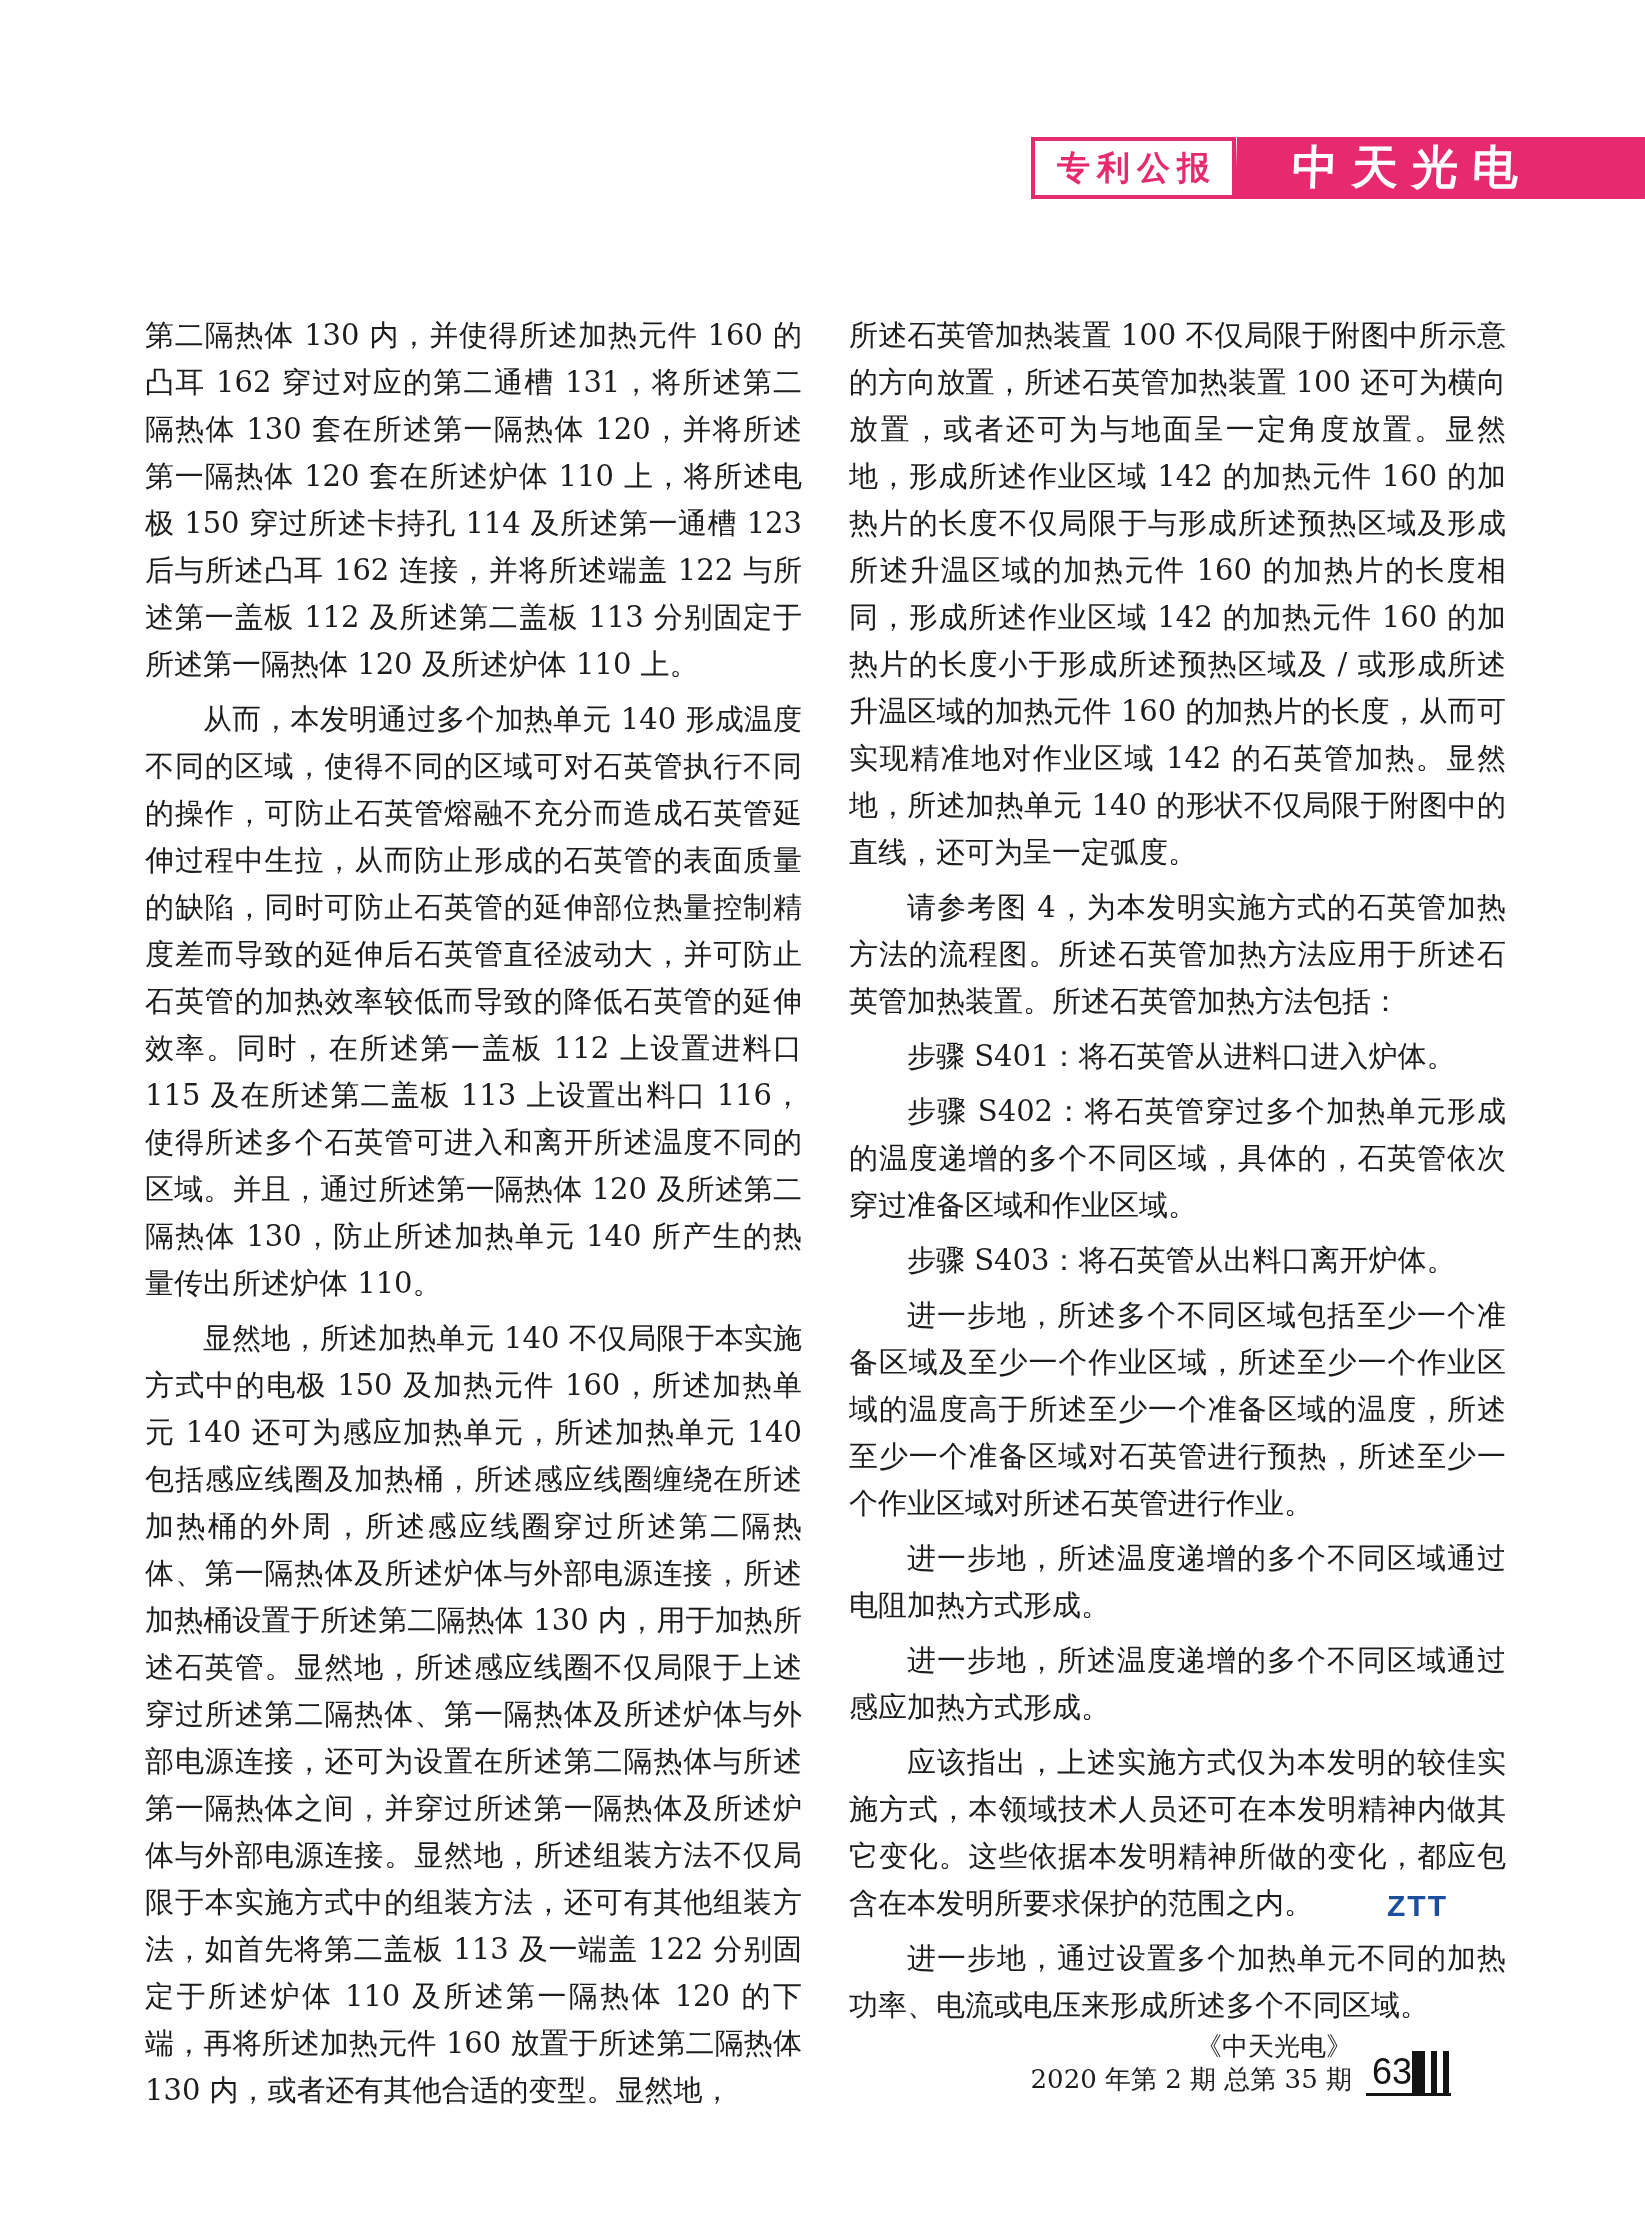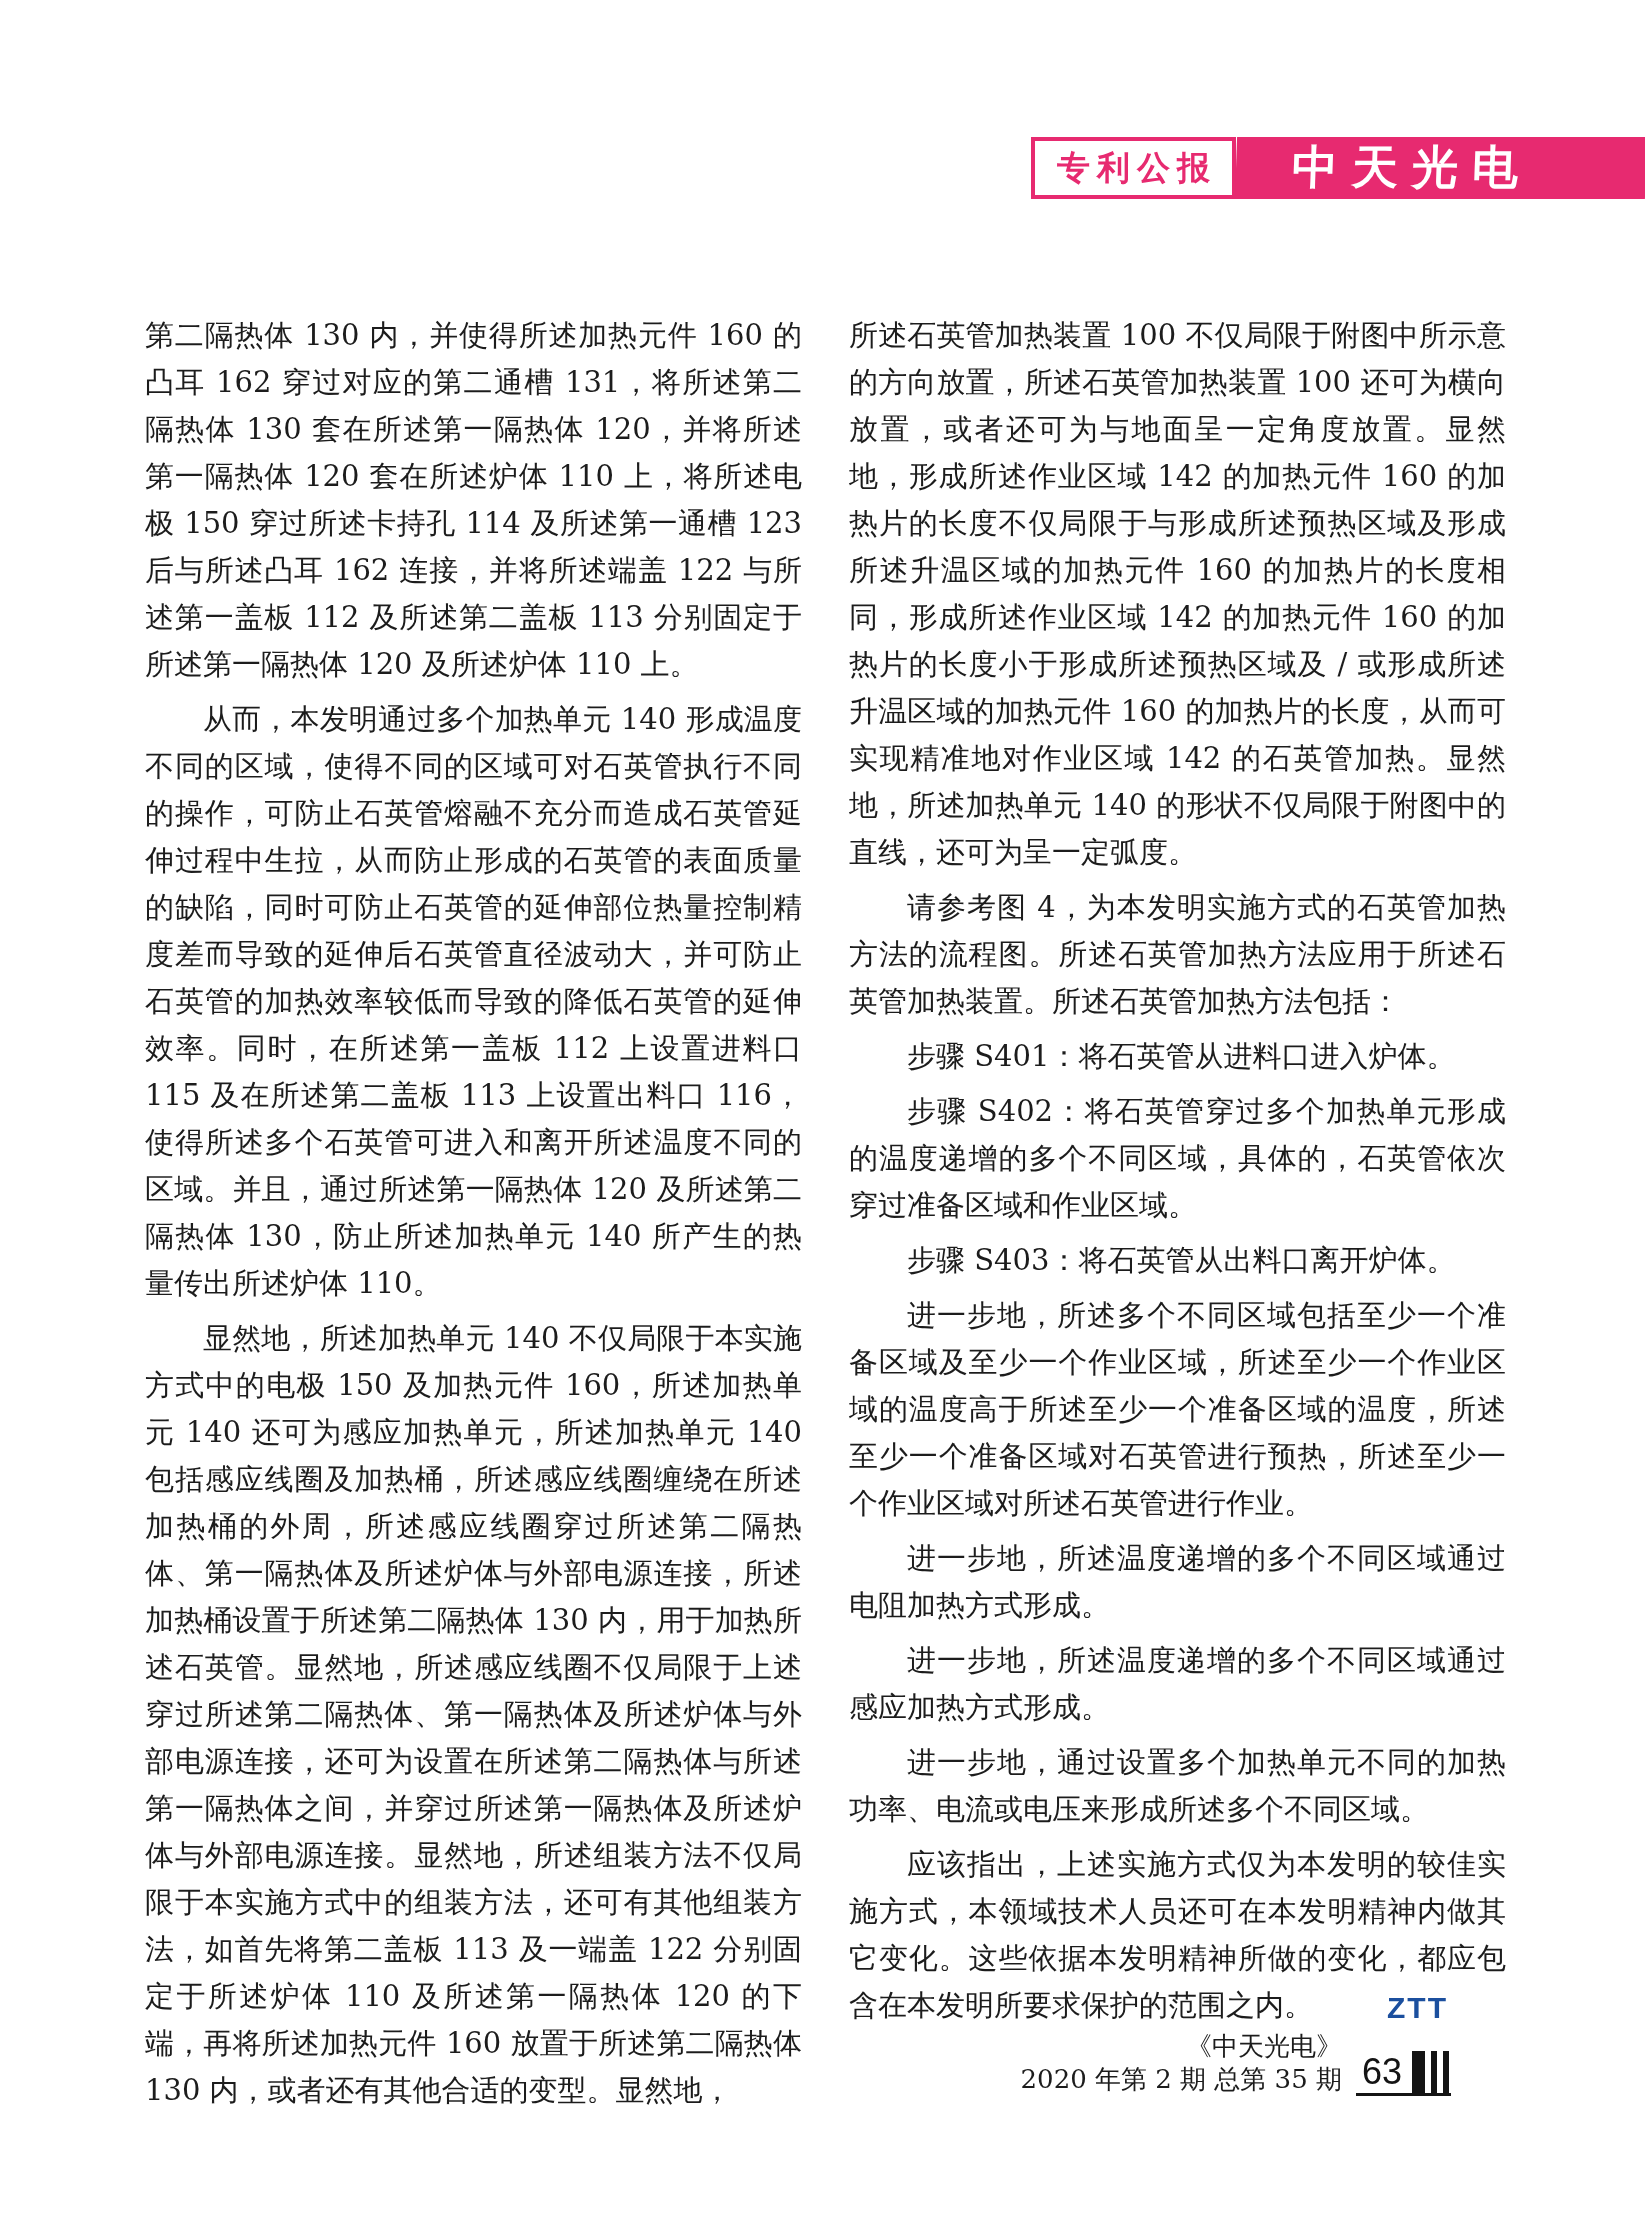--- a/index.html
+++ b/index.html
@@ -42,21 +42,21 @@
     font-weight:bold; font-size:30px; letter-spacing:2px; line-height:1;
   }
 
   
   .footer { position:absolute; top:2030px; right:195px; display:flex; align-items:flex-end; gap:14px;margin-left:24px; }
   .footer-meta {
     display:flex; flex-direction:column; align-items:flex-end;
     font-size:26px; line-height:33px; color:#1c1c1c;
   }
   .pageno {
-    display:flex; align-items:flex-end; gap:10px;
+    display:flex; align-items:flex-end; gap:0;
     border-bottom:3px solid #141414; padding:0 2px 0 6px;
   }
   .pageno-num {
     font-family:"Liberation Sans", sans-serif; font-size:36px; line-height:1;
     padding-bottom:3px; color:#141414;
   }
   .bars { display:flex; align-items:flex-end; gap:6px; height:42px; }
   .bars .b1 { width:13px; height:42px; background:#141414; }
   .bars .b2 { width:6px;  height:42px; background:#141414; }
   .bars .b3 { width:6px;  height:42px; background:#141414; }
@@ -79,25 +79,25 @@
 
   <div class="col col-right">
     <p>所述石英管加热装置 100 不仅局限于附图中所示意的方向放置，所述石英管加热装置 100 还可为横向放置，或者还可为与地面呈一定角度放置。显然地，形成所述作业区域 142 的加热元件 160 的加热片的长度不仅局限于与形成所述预热区域及形成所述升温区域的加热元件 160 的加热片的长度相同，形成所述作业区域 142 的加热元件 160 的加热片的长度小于形成所述预热区域及 / 或形成所述升温区域的加热元件 160 的加热片的长度，从而可实现精准地对作业区域 142 的石英管加热。显然地，所述加热单元 140 的形状不仅局限于附图中的直线，还可为呈一定弧度。</p>
     <p class="indent">请参考图 4，为本发明实施方式的石英管加热方法的流程图。所述石英管加热方法应用于所述石英管加热装置。所述石英管加热方法包括：</p>
     <p class="indent">步骤 S401：将石英管从进料口进入炉体。</p>
     <p class="indent">步骤 S402：将石英管穿过多个加热单元形成的温度递增的多个不同区域，具体的，石英管依次穿过准备区域和作业区域。</p>
     <p class="indent">步骤 S403：将石英管从出料口离开炉体。</p>
     <p class="indent">进一步地，所述多个不同区域包括至少一个准备区域及至少一个作业区域，所述至少一个作业区域的温度高于所述至少一个准备区域的温度，所述至少一个准备区域对石英管进行预热，所述至少一个作业区域对所述石英管进行作业。</p>
     <p class="indent">进一步地，所述温度递增的多个不同区域通过电阻加热方式形成。</p>
     <p class="indent">进一步地，所述温度递增的多个不同区域通过感应加热方式形成。</p>
-    <p class="indent">进一步地，通过设置多个加热单元不同的加热功率、电流或电压来形成所述多个不同区域。</p>
     <p class="indent last-para">
       <span>应该指出，上述实施方式仅为本发明的较佳实施方式，本领域技术人员还可在本发明精神内做其它变化。这些依据本发明精神所做的变化，都应包含在本发明所要求保护的范围之内。</span>
       <span class="ztt-mark">ZTT</span>
     </p>
+    <p class="indent">进一步地，通过设置多个加热单元不同的加热功率、电流或电压来形成所述多个不同区域。</p>
   </div>
 
   <div class="footer">
     <div class="footer-meta">
       <span>《中天光电》</span>
       <span>2020 年第 2 期 总第 35 期</span>
     </div>
     <div class="pageno">
       <span class="pageno-num">63</span>
       <span class="bars">

